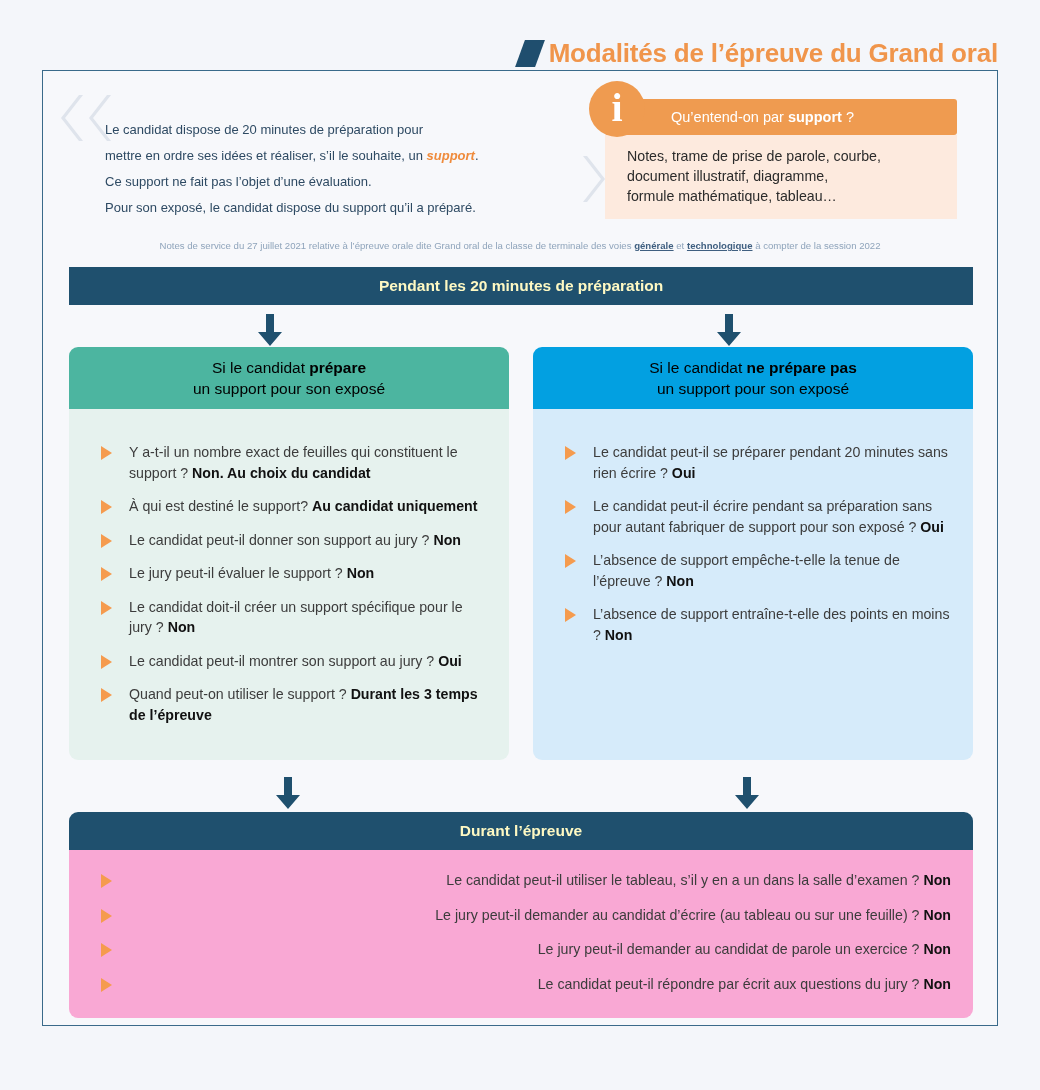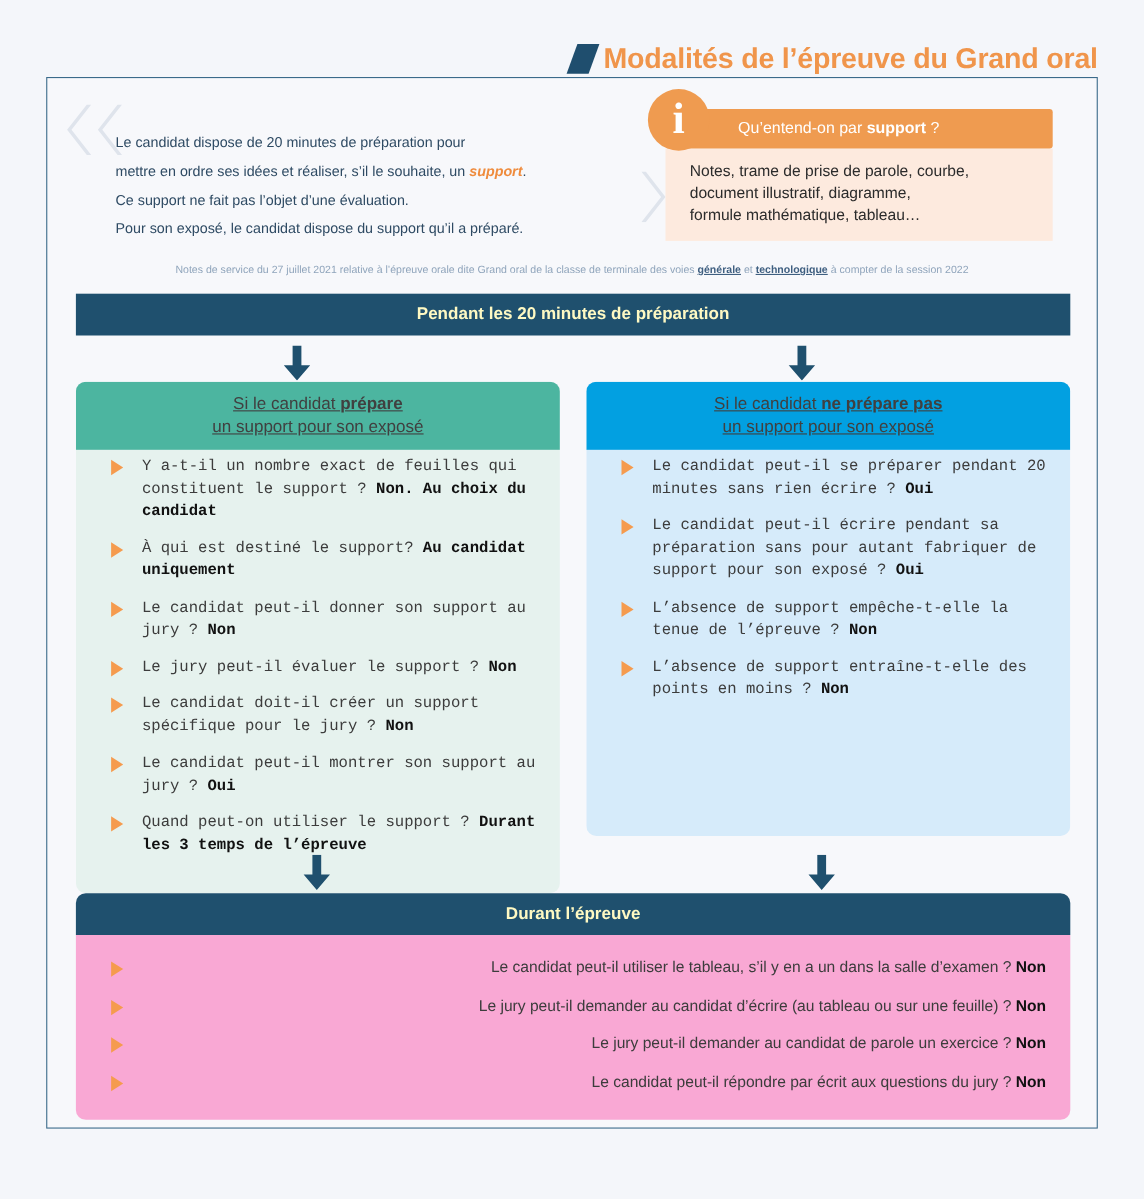--- a/index.html
+++ b/index.html
@@ -100,24 +100,24 @@
   .bar-text { color: #fef9c3; font-size: 15.5px; font-weight: bold; }
 
   
   .arrow { position: absolute; width: 26px; height: 32px; }
 
   
   .col { position: absolute; width: 440px; border-radius: 9px; overflow: hidden; }
   .col-head {
     height: 62px; display: flex; flex-direction: column;
     align-items: center; justify-content: center;
-    color: #404040; font-size: 15.5px; line-height: 21px; text-align: center; text-decoration: underline;
+    color: #000000; font-size: 15.5px; line-height: 21px; text-align: center;
   }
   .col-head b { font-weight: bold; }
-  .col-body { padding: 5px 22px 20px 22px; font-family: Liberation Mono, monospace; }
+  .col-body { padding: 33px 22px 20px 22px; }
   .col-left  .col-head { background: #4cb5a0; }
   .col-left  .col-body { background: #e6f2ee; }
   .col-right .col-head { background: #02a0e1; }
   .col-right .col-body { background: #d6ebfa; }
 
   
   ul.qlist { list-style: none; }
   ul.qlist li {
     position: relative;
     padding-left: 38px;

